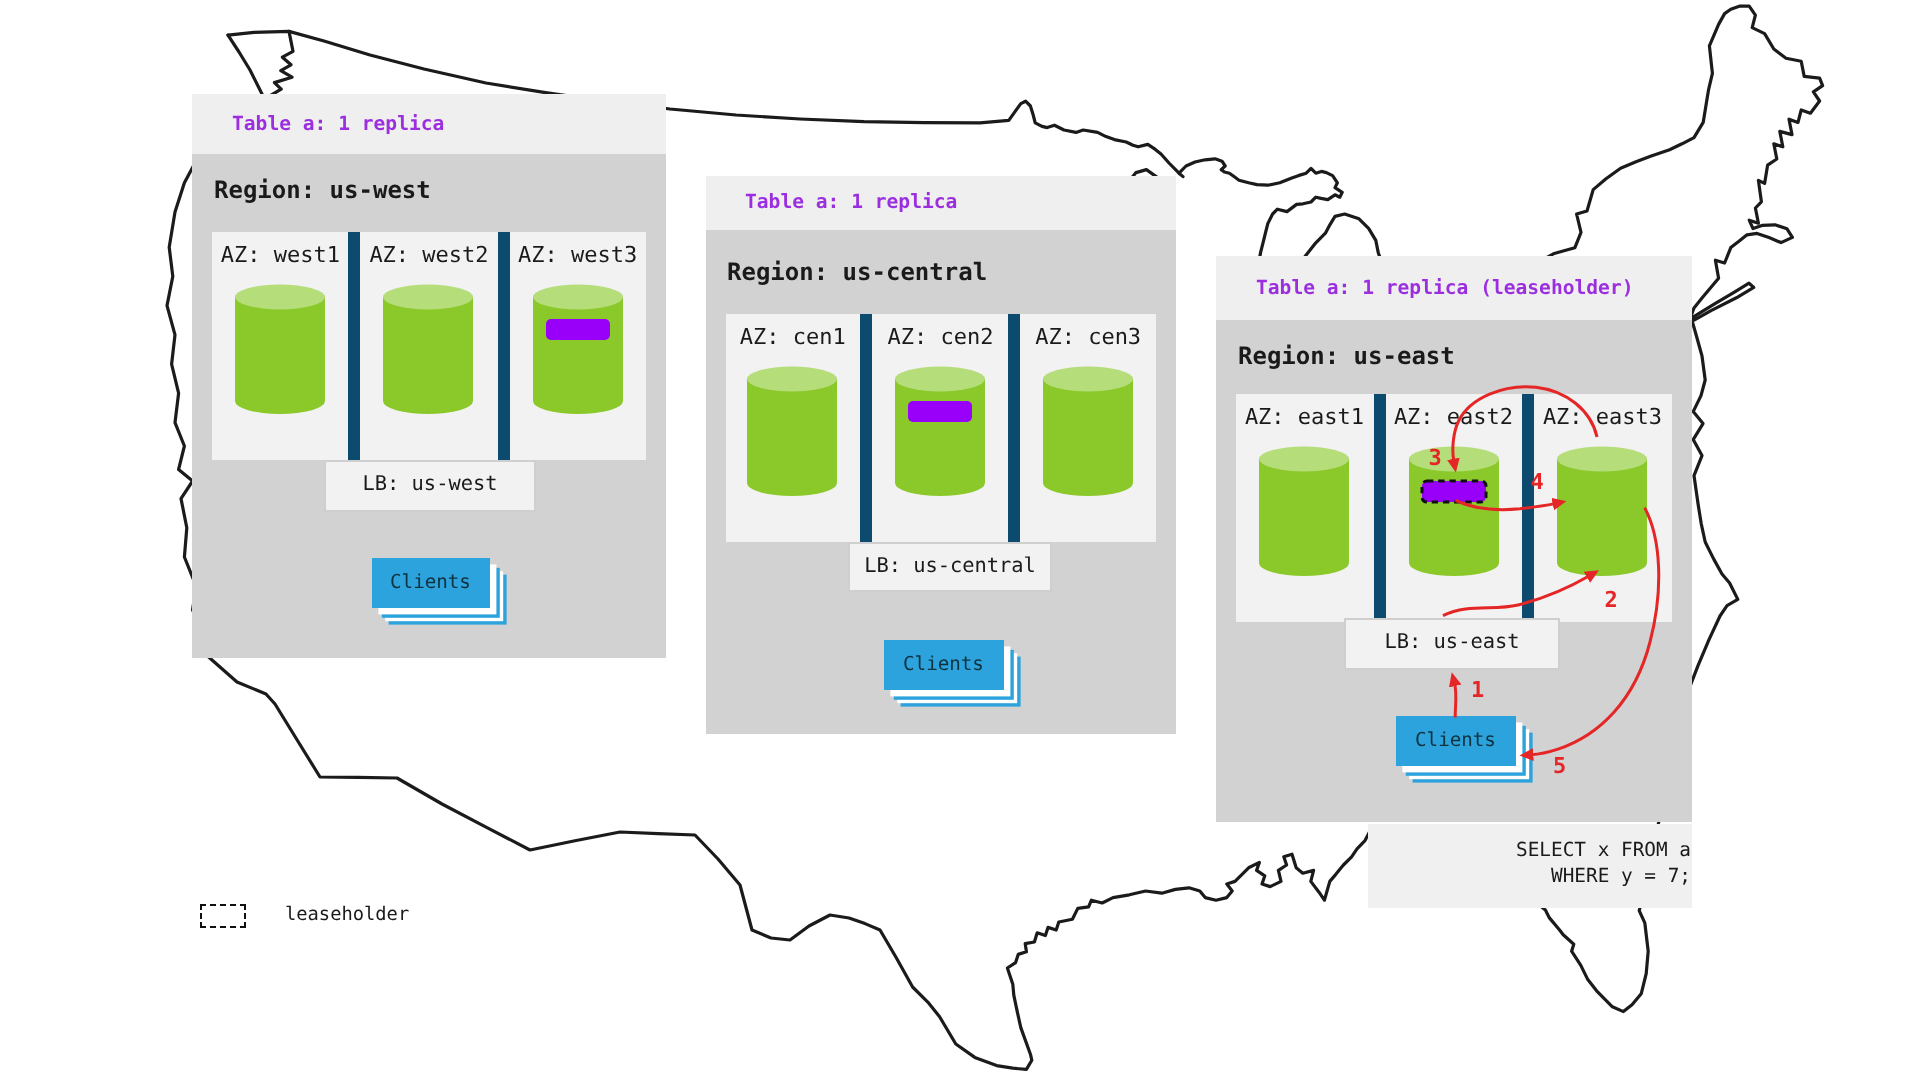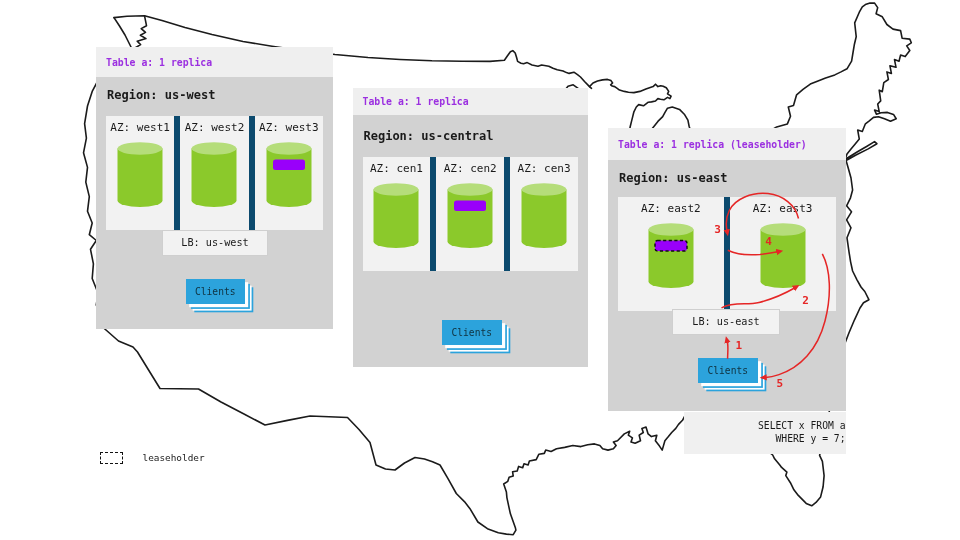--- a/index.html
+++ b/index.html
@@ -1,21 +1,21 @@
 <!DOCTYPE html>
 <html><head>
 <meta charset="utf-8">
 <style>
   html,body{margin:0;padding:0;}
   body{width:960px;height:540px;position:relative;background:#ffffff;overflow:hidden;
        font-family:"DejaVu Sans Mono","Liberation Mono",monospace;}
   #map{position:absolute;left:0;top:0;z-index:0;}
   .panel{position:absolute;background:#d2d2d2;z-index:2;}
   .panel-header{position:absolute;left:0;top:0;width:100%;background:#efefef;display:flex;align-items:center;}
-  .panel-header span{margin-left:10px;font-size:9.8px;font-weight:bold;color:#9b2fe0;letter-spacing:0;white-space:pre;}
+  .panel-header span{margin-left:20px;font-size:9.8px;font-weight:bold;color:#9b2fe0;letter-spacing:0;white-space:pre;}
   .region-label{position:absolute;left:11px;font-size:12px;color:#1a1a1a;white-space:pre;font-weight:bold;}
   .az-container{position:absolute;left:10px;background:#f2f2f2;display:flex;}
   .az-col{flex:1 1 0;position:relative;}
   .az-col + .az-col{border-left:6px solid #0c4a6e;}
   .az-label{position:absolute;top:5px;left:0;width:100%;text-align:center;font-size:11px;color:#1a1a1a;white-space:pre;}
   .cyl{position:absolute;top:25px;left:50%;transform:translateX(-50%);}
   .lb-box{position:absolute;background:#f2f2f2;border:1px solid #cfcfcf;display:flex;align-items:center;justify-content:center;
           font-size:10.2px;color:#1a1a1a;box-sizing:border-box;white-space:pre;z-index:3;}
   .clients{position:absolute;width:59.5px;height:25px;background:#2ca3dc;display:flex;align-items:center;justify-content:center;
            font-size:9.6px;font-weight:normal;color:#10323f;white-space:pre;z-index:3;
@@ -98,29 +98,37 @@
         </svg>
       </div>
       <div class="az-col">
         <div class="az-label">AZ: cen3</div>
         <svg class="cyl" width="48" height="70" viewBox="0 0 48 70">
     <path d="M1.5,7.5 L1.5,59.5 A22.5,6.5 0 0 0 46.5,59.5 L46.5,7.5 Z" fill="#8bc92b"></path>
     <ellipse cx="24" cy="7.5" rx="22.5" ry="6.2" fill="#b5dd7a"></ellipse>
     </svg>
       </div>
     </div>
+  <div class="lb-box" style="left:71.5px;top:183px;width:102px;height:25px;">LB: us-central</div>
   <div class="clients" style="left:89.5px;top:231.5px;">Clients</div>
 </div>
 
 <div class="panel" style="left:608px;top:128px;width:237.5px;height:283px;">
   <div class="panel-header" style="height:32px;">
     <span>Table a: 1 replica (leaseholder)</span>
   </div>
   <div class="region-label" style="top:43px;">Region: us-east</div>
   <div class="az-container" style="top:69px;width:217.5px;height:114px;">
+      <div class="az-col">
+        <div class="az-label">AZ: east1</div>
+        <svg class="cyl" width="48" height="70" viewBox="0 0 48 70">
+    <path d="M1.5,7.5 L1.5,59.5 A22.5,6.5 0 0 0 46.5,59.5 L46.5,7.5 Z" fill="#8bc92b"></path>
+    <ellipse cx="24" cy="7.5" rx="22.5" ry="6.2" fill="#b5dd7a"></ellipse>
+    </svg>
+      </div>
       <div class="az-col">
         <div class="az-label">AZ: east2</div>
         <svg class="cyl" width="48" height="70" viewBox="0 0 48 70">
     <path d="M1.5,7.5 L1.5,59.5 A22.5,6.5 0 0 0 46.5,59.5 L46.5,7.5 Z" fill="#8bc92b"></path>
     <ellipse cx="24" cy="7.5" rx="22.5" ry="6.2" fill="#b5dd7a"></ellipse>
     <rect x="8" y="18.5" width="32" height="10.5" rx="2.5" fill="#9900fa" stroke="#111111" stroke-width="1.5" stroke-dasharray="3.2,2.4"></rect>
         </svg>
       </div>
       <div class="az-col">
         <div class="az-label">AZ: east3</div>

